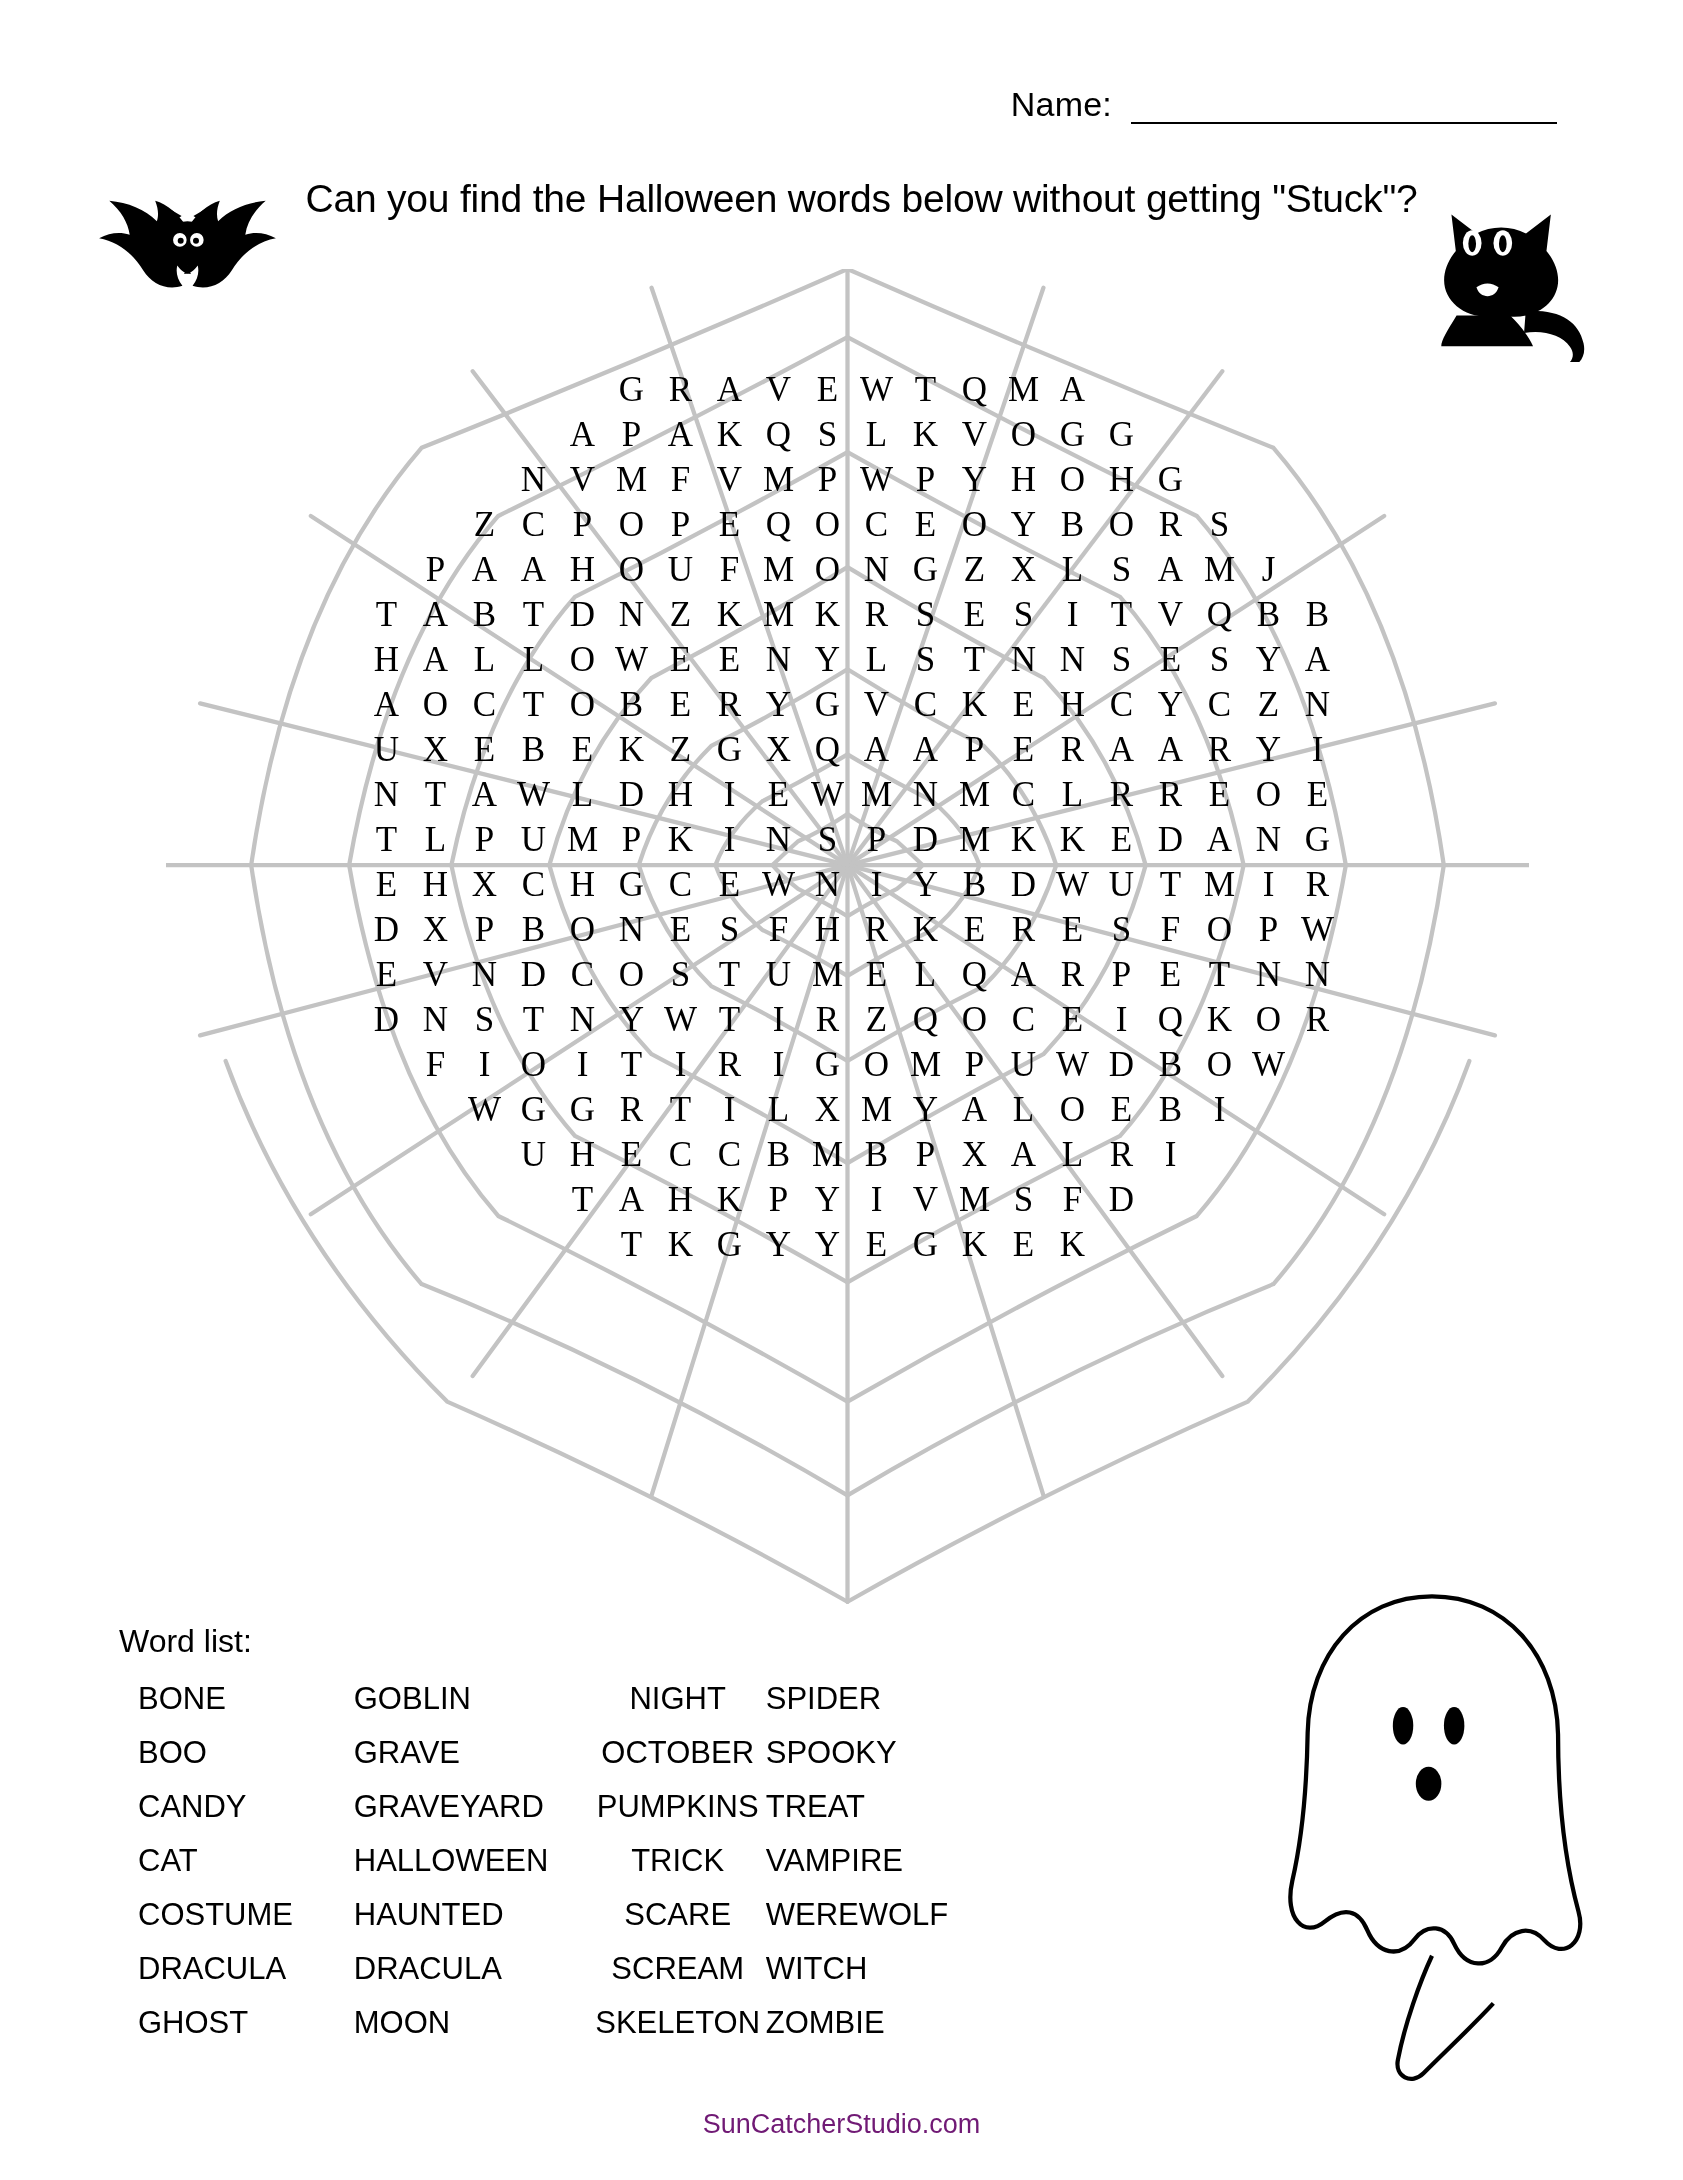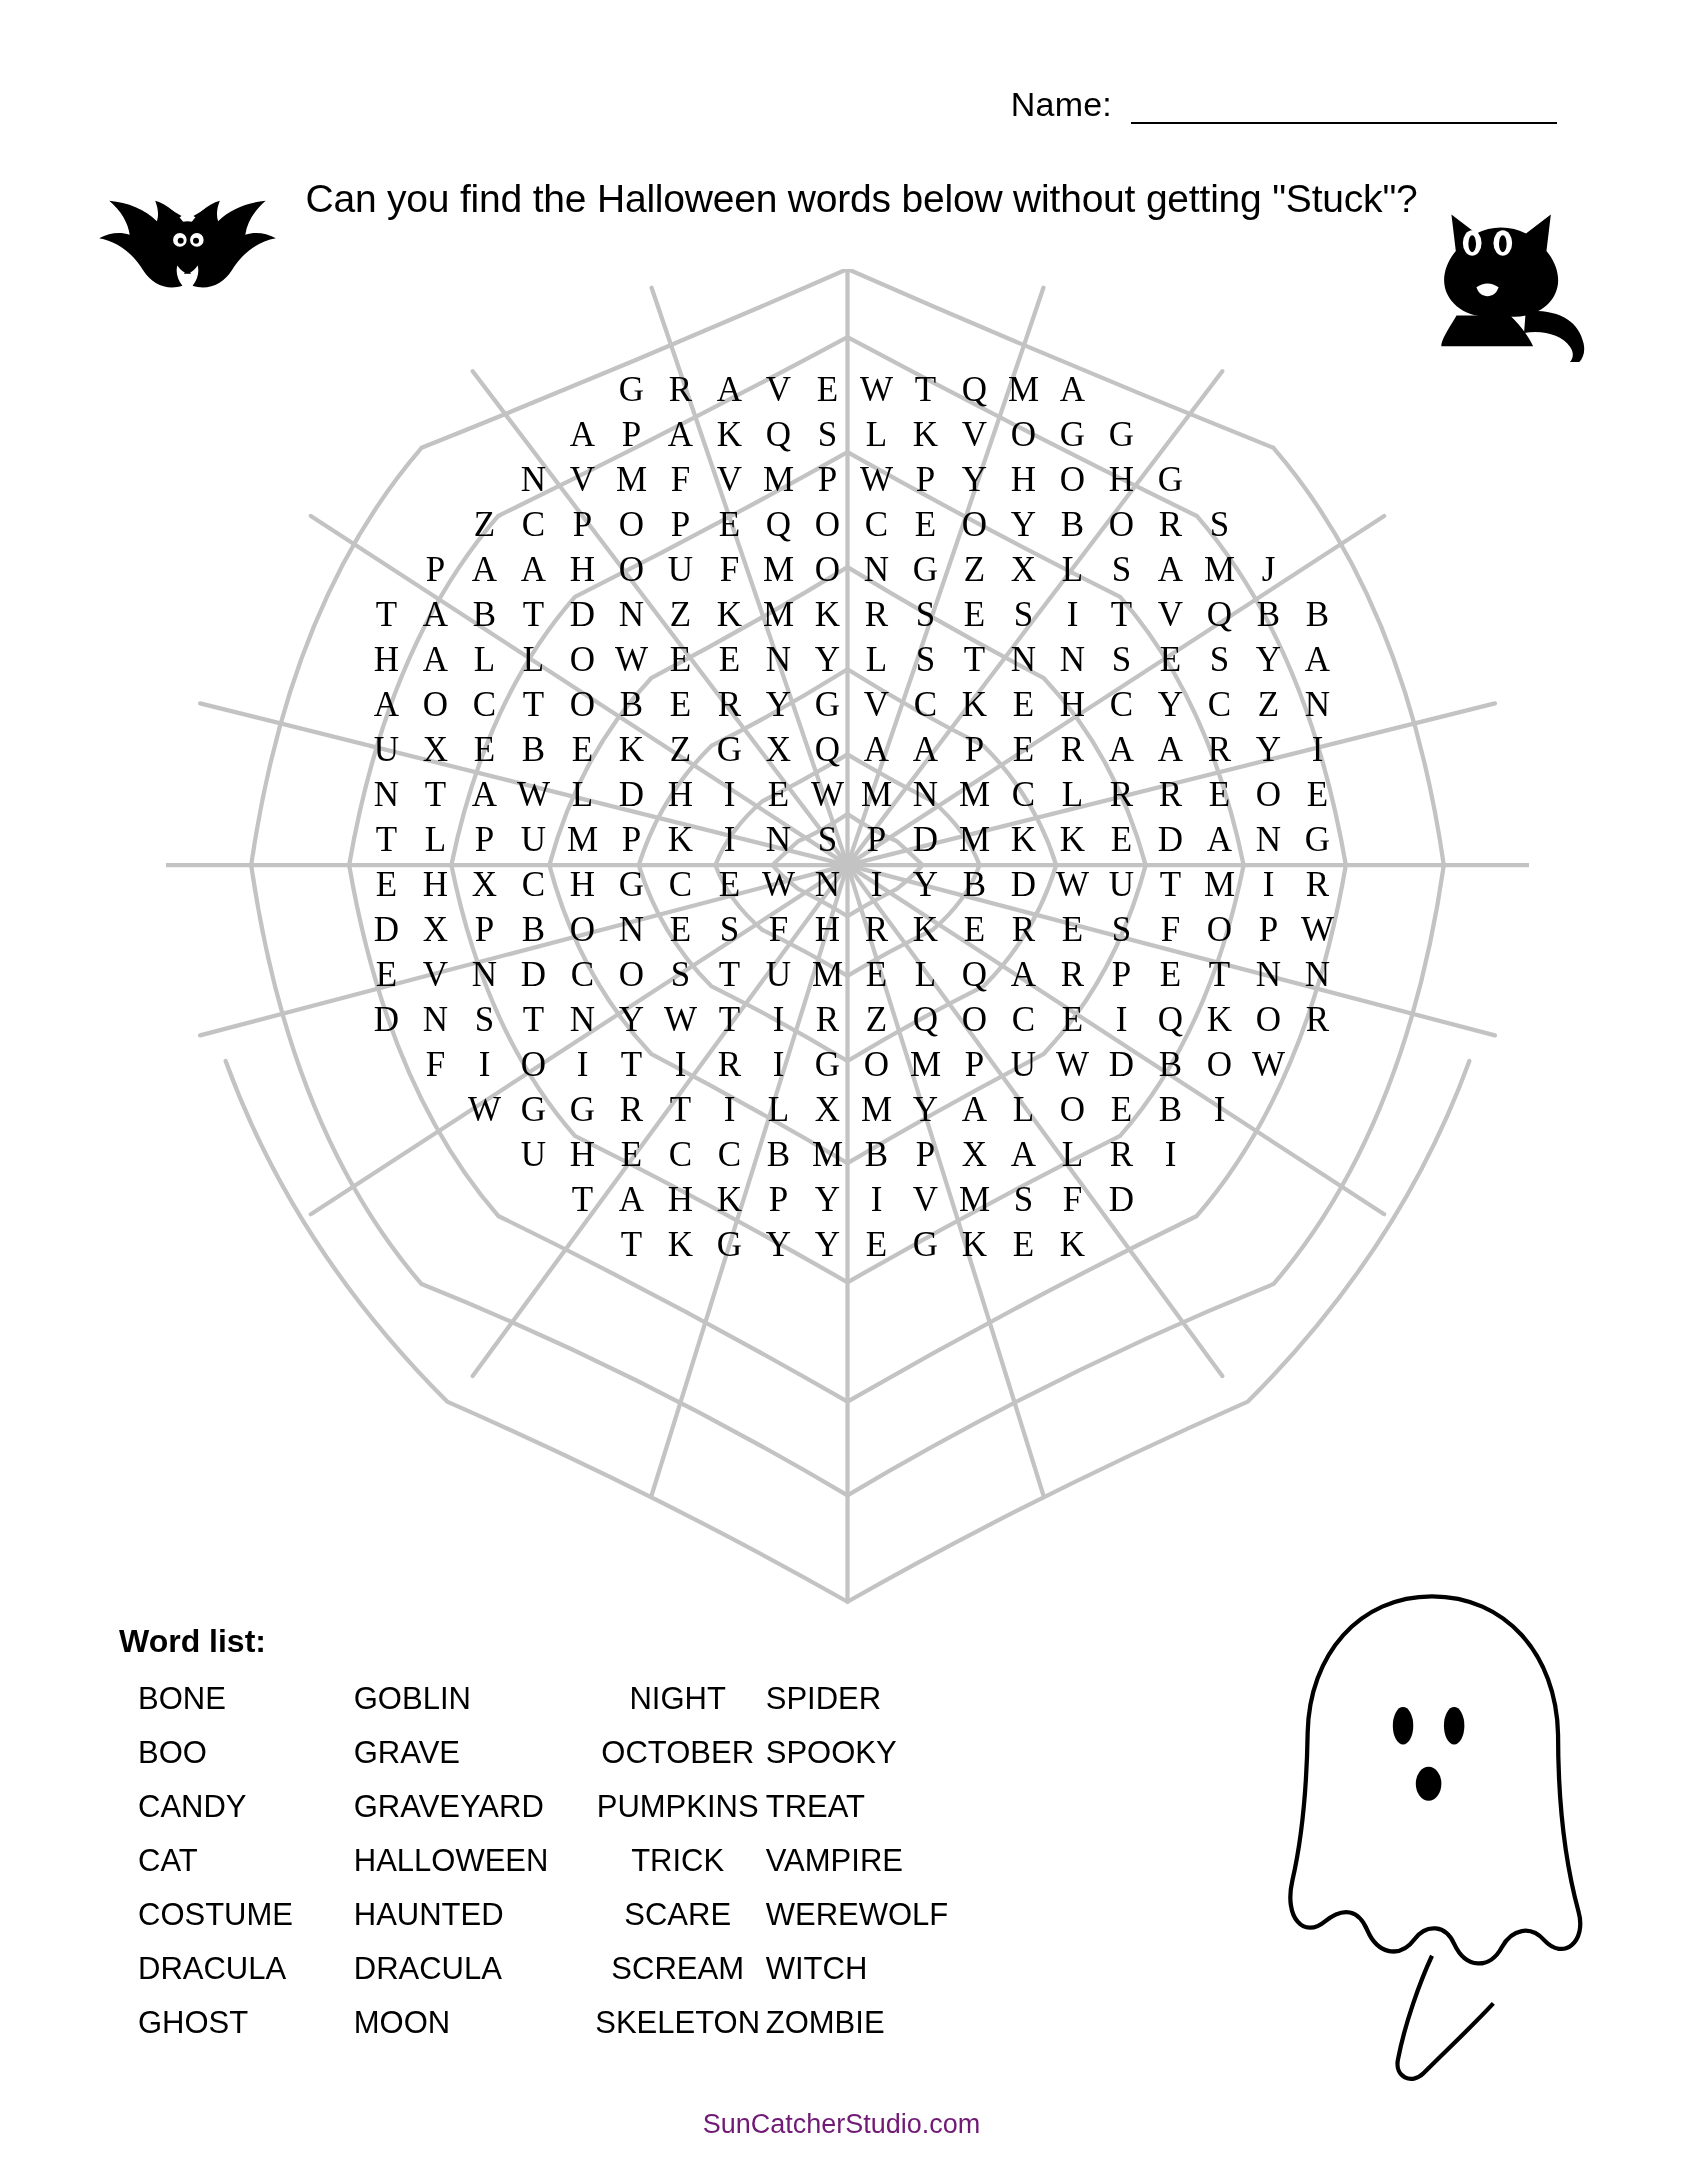--- a/index.html
+++ b/index.html
@@ -118,21 +118,20 @@
   .wordlist-wrap {
     position: absolute;
     left: 119px;
     top: 1623px;
     width: 852px;
     z-index: 5;
   }
   .wordlist-title {
     font-size: 32px;
     margin-bottom: 12px;
-    font-weight: bold;
   }
   .wordlist-cols {
     display: flex;
     gap: 4px;
   }
   .wordcol {
     display: flex;
     flex-direction: column;
   }
   .wordcol .w {

